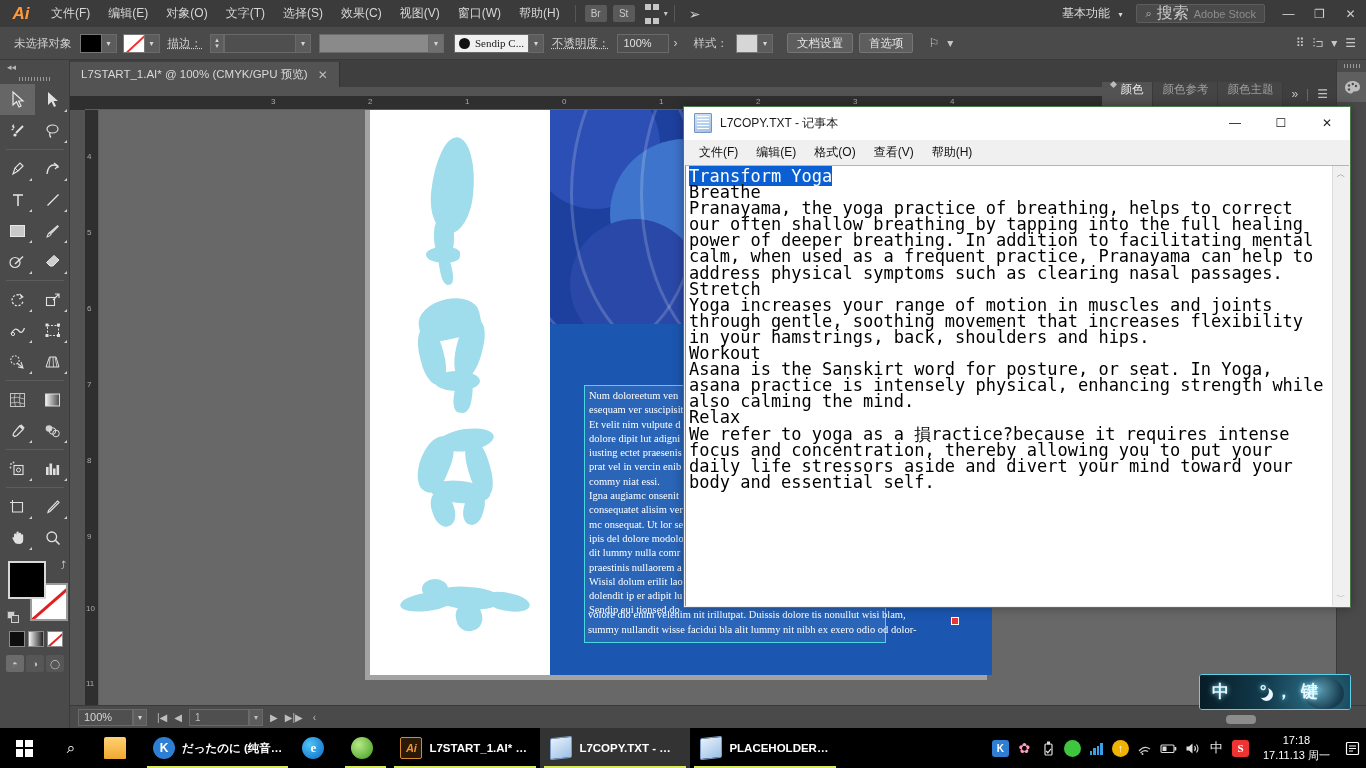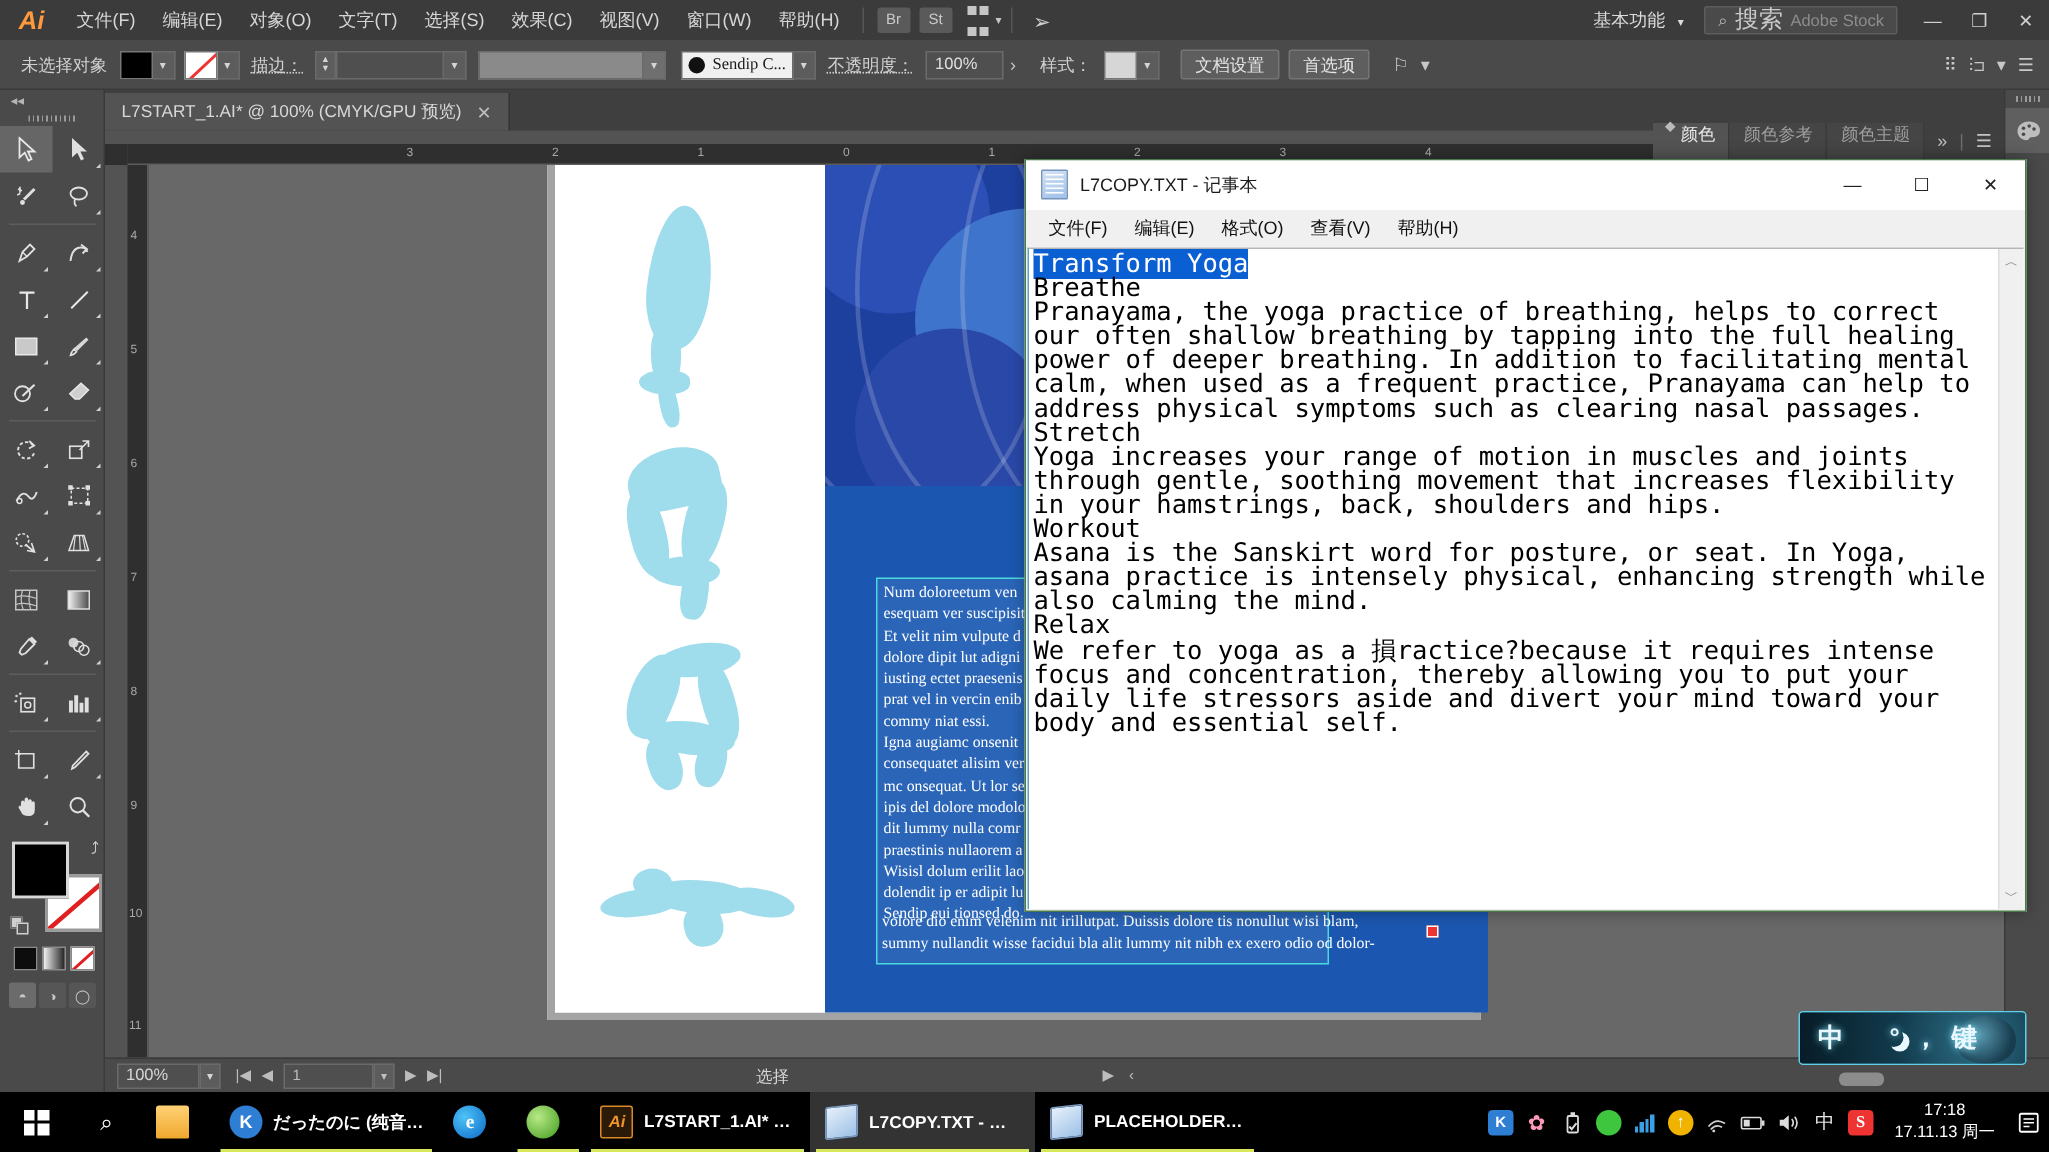--- a/index.html
+++ b/index.html
@@ -762,21 +762,20 @@
     <div class="sb-nav">
       <span>|◀</span>
       <span>◀</span>
       <div class="swatch-combo">
         <div class="sb-page">1</div>
         <div class="sb-car">▾</div>
       </div>
       <span>▶</span>
       <span>▶|</span>
     </div>
-    <div class="sb-sel" style="max-width:440px">选择</div>
     <div class="sb-right">
       <span>▶</span>
       <span>‹</span>
     </div>
   </div>
   <div class="sb-scroll">
     <div class="sb-thumb"></div>
   </div>
 
   <div class="ime-float">

